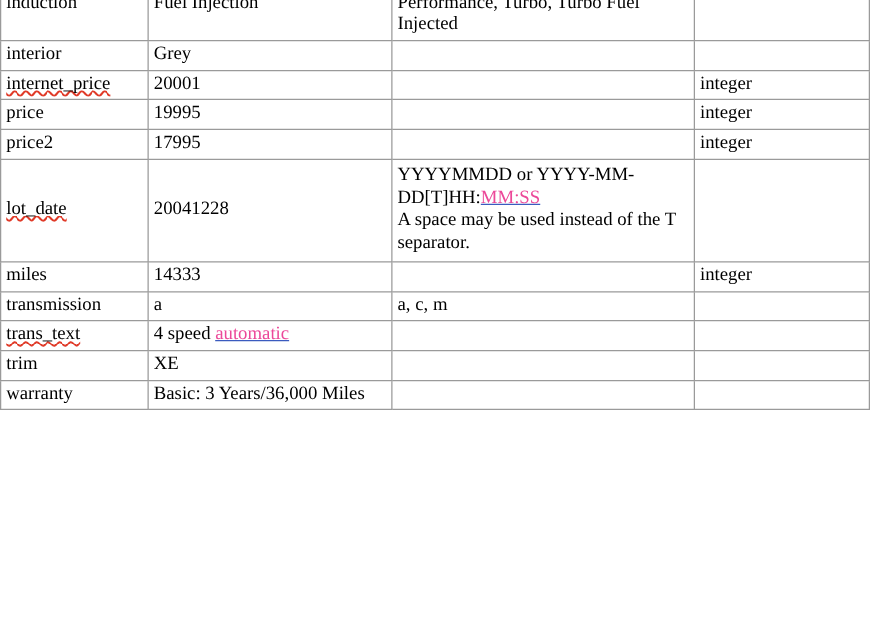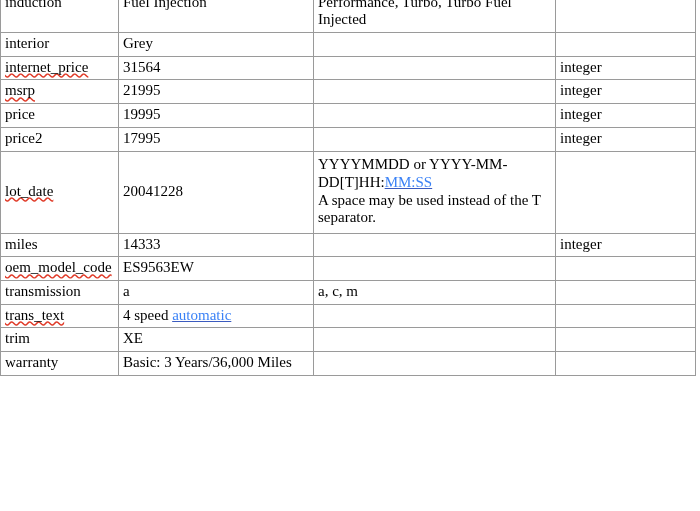--- a/index.html
+++ b/index.html
@@ -47,21 +47,21 @@
 
   
   .sp {
     text-decoration: underline wavy #e03a28;
     text-decoration-skip-ink: none;
     text-align: right;
     -webkit-text-decoration: underline wavy #e03a28;
   }
   
   .lnk {
-    color: #3b82f6;
+    color: #ec4899;
     text-decoration: underline;
     text-decoration-color: #3b5bbf;
     -webkit-text-decoration-color: #3b5bbf;
     text-underline-offset: 1px;
   }
   .tall { height: 56px; }
   .tall2 { height: 82px; }
   .tall3 { height: 40px; }
 </style>
 </head>
@@ -87,32 +87,26 @@
 
       <tr>
         <td><span>interior</span></td>
         <td><span>Grey</span></td>
         <td><span></span></td>
         <td><span></span></td>
       </tr>
 
       <tr>
         <td><span class="sp">internet_price</span></td>
-        <td><span>31564</span></td>
+        <td><span>20001</span></td>
         <td><span></span></td>
         <td><span>integer</span></td>
       </tr>
 
 
-      <tr>
-        <td><span class="sp">msrp</span></td>
-        <td><span>21995</span></td>
-        <td><span></span></td>
-        <td><span>integer</span></td>
-      </tr>
 
       <tr>
         <td><span>price</span></td>
         <td><span>19995</span></td>
         <td><span></span></td>
         <td><span>integer</span></td>
       </tr>
 
       <tr>
         <td><span>price2</span></td>
@@ -128,26 +122,20 @@
         <td><span></span></td>
       </tr>
 
       <tr>
         <td><span>miles</span></td>
         <td><span>14333</span></td>
         <td><span></span></td>
         <td><span>integer</span></td>
       </tr>
 
-      <tr>
-        <td><span class="sp">oem_model_code</span></td>
-        <td><span>ES9563EW</span></td>
-        <td><span></span></td>
-        <td><span></span></td>
-      </tr>
 
 
 
       <tr>
         <td><span>transmission</span></td>
         <td><span>a</span></td>
         <td><span>a, c, m</span></td>
         <td><span></span></td>
       </tr>
 

